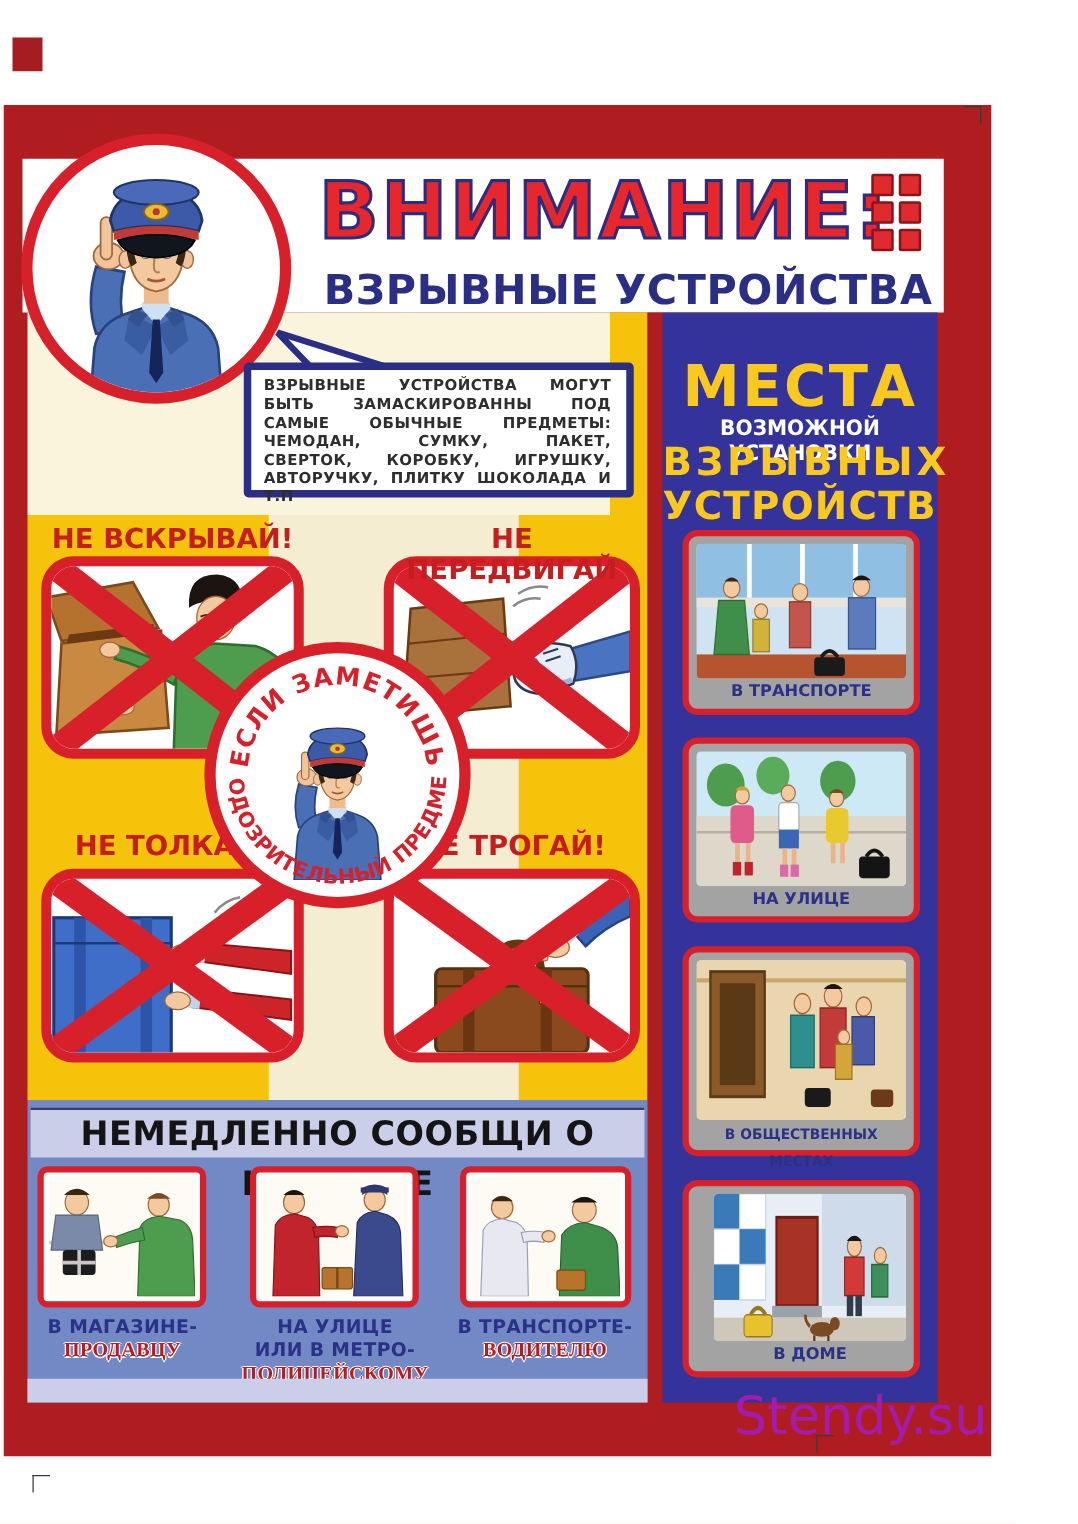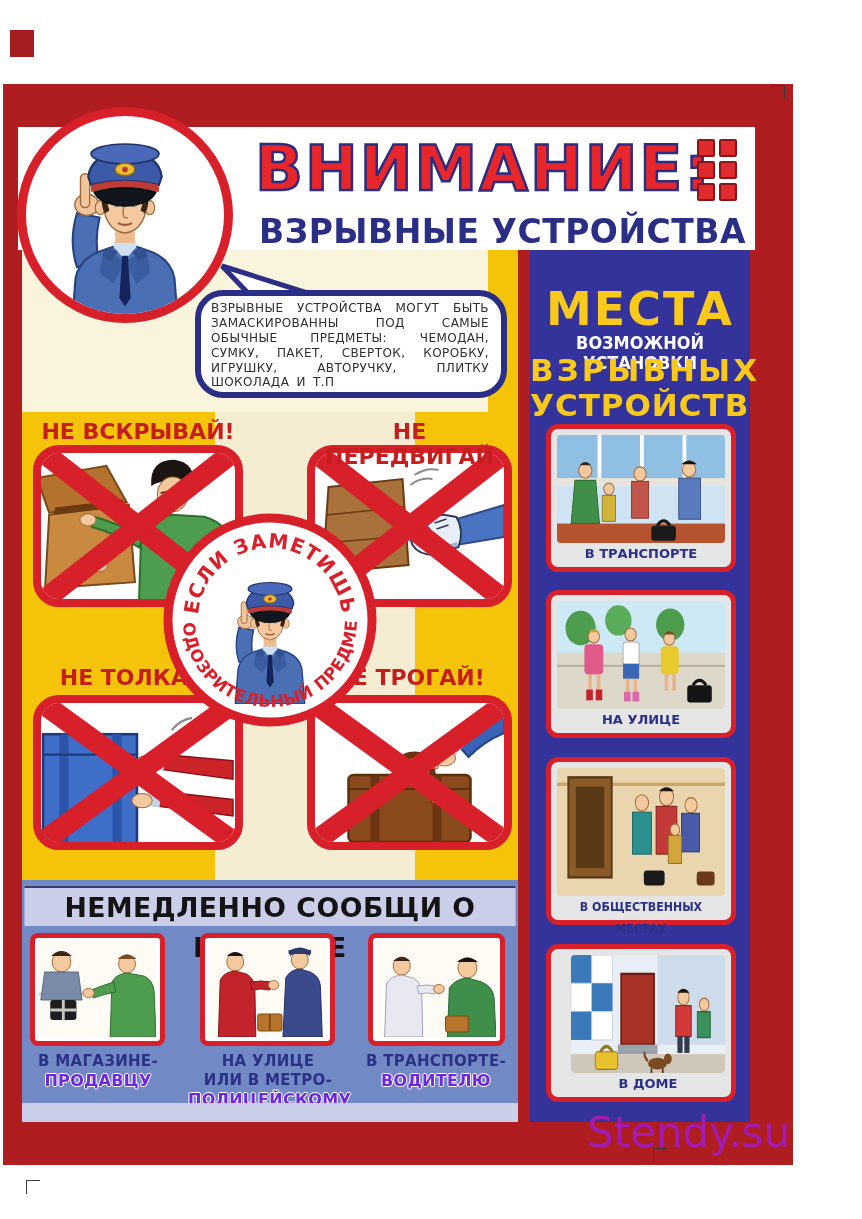--- a/index.html
+++ b/index.html
@@ -21,22 +21,22 @@
   
   .ttl1{left:255px;top:136px;width:495px;text-align:left;font-size:63px;font-weight:900;
         color:#E8272D;-webkit-text-stroke:2.5px #2a2d80;letter-spacing:2px;line-height:1.05;}
   .ttl2{left:255px;top:212px;width:495px;text-align:center;font-size:33px;font-weight:900;
         color:#2B2E85;letter-spacing:0.5px;}
   .sq-grid{left:697px;top:139px;width:44px;display:grid;grid-template-columns:18px 18px;gap:4px;}
   .sq-grid div{width:18px;height:18px;background:#DF2A2E;border:2px solid #8a1518;border-radius:2px;box-sizing:border-box;}
 
   
   .bubble{left:195px;top:290px;width:312px;height:108px;background:#fff;border:6px solid #2B2E85;
-          border-radius:28px;box-sizing:border-box;padding:5px 12px 5px 10px;z-index:6;
-          font-size:12px;line-height:1.24;font-weight:400;color:#2e2e2e;letter-spacing:0.4px;
+          border-radius:4px;box-sizing:border-box;padding:5px 12px 5px 10px;z-index:6;
+          font-size:12px;line-height:1.24;font-weight:700;color:#2e2e2e;letter-spacing:0.4px;
           word-spacing:3px;text-align:justify;}
   .tail{left:170px;top:250px;z-index:5;}
 
   
   .portrait{left:12px;top:102px;z-index:4;}
 
   
   .panel{background:#fff;border:8px solid #D7202A;border-radius:26px;box-sizing:border-box;
          overflow:hidden;z-index:2;}
   .p-tl{left:33px;top:445px;width:210px;height:162px;}
@@ -58,43 +58,43 @@
 
   
   .sb-h1{left:530px;top:282px;width:220px;text-align:center;font-size:46px;font-weight:900;
          color:#FBC91B;letter-spacing:2px;}
   .sb-h2{left:530px;top:333px;width:220px;text-align:center;font-size:17px;font-weight:800;
          color:#ffffff;transform:scaleX(0.95);}
   .sb-h3{left:530px;top:352px;width:220px;text-align:center;font-size:31px;font-weight:900;
          color:#FBC91B;letter-spacing:3px;}
   .sb-h4{left:530px;top:387px;width:208px;text-align:center;font-size:31px;font-weight:900;
          color:#FBC91B;letter-spacing:1px;}
-  .sb-card{left:546px;width:190px;background:#e5e5e5;border:5px solid #D7202A;border-radius:12px;
+  .sb-card{left:546px;width:190px;background:#a3a3a3;border:5px solid #D7202A;border-radius:12px;
            box-sizing:border-box;padding:6px 6px 2px 6px;display:flex;flex-direction:column;}
   .sb-card .img{flex:1;border-radius:4px;overflow:hidden;}
   .sb-card .img svg{width:100%;height:100%;display:block;}
   .sb-card .cap{height:22px;line-height:22px;text-align:center;font-size:13px;font-weight:800;color:#2B3186;}
   .cap-small{font-size:11.5px !important;transform:scaleX(0.96);}
   .sc1{top:424px;height:148px;} .sc2{top:590px;height:148px;}
   .sc3{top:757px;height:168px;justify-content:flex-end;} .sc4{top:944px;height:158px;padding-left:20px;}
 
   
   .report{left:22px;top:880px;width:496px;height:242px;background:#7389C5;}
   .rep-head{left:22px;top:886px;width:496px;height:40px;line-height:40px;background:#CBCEE9;
             border-top:2px solid #3a3c6e;box-sizing:border-box;text-align:center;
             font-size:27px;font-weight:900;color:#141414;letter-spacing:0.5px;transform:scaleX(0.99);}
   .rep-card{top:933px;height:113px;background:#fff;border:5px solid #D7202A;border-radius:8px;
             box-sizing:border-box;padding:4px;}
   .rep-card svg{width:100%;height:100%;display:block;}
   .rc1{left:30px;width:135px;} .rc2{left:200px;width:135px;} .rc3{left:368px;width:137px;}
   .rep-cap{top:1052px;text-align:center;line-height:1.25;}
   .rp1{left:18px;width:160px;} .rp2{left:188px;width:160px;} .rp3{left:356px;width:160px;}
   .rep-cap .blue{display:block;font-size:15px;font-weight:800;color:#2B3186;letter-spacing:0.3px;}
-  .rep-cap .red{display:block;font-size:16px;font-weight:900;color:#6d28d9;letter-spacing:0.3px;
-        text-shadow:-1px 0 #fff,1px 0 #fff,0 -1px #fff,0 1px #fff;}
+  .rep-cap .red{display:block;font-size:16px;font-weight:900;color:#b91c1c;letter-spacing:0.3px;
+        text-shadow:-1px 0 #fff,1px 0 #fff,0 -1px #fff,0 1px #fff;font-family:Liberation Serif, serif;}
   .lav-strip{left:22px;top:1103px;width:496px;height:19px;background:#CBCEE9;}
 
   
   .watermark{left:550px;top:1112px;width:240px;text-align:right;font-size:42px;font-weight:400;
              color:#a21caf;line-height:1;z-index:7;}
   .mark{width:13px;height:13px;}
   .mk-tr{left:771px;top:85px;border-top:1.5px solid #3a3a3a;border-right:1.5px solid #3a3a3a;}
   .mk-st{left:653px;top:1148px;border-top:1.5px solid #3a3a3a;border-left:1.5px solid #3a3a3a;z-index:8;}
   .mk-bl{left:26px;top:1180px;border-top:1.5px solid #3a3a3a;border-left:1.5px solid #3a3a3a;}
 

